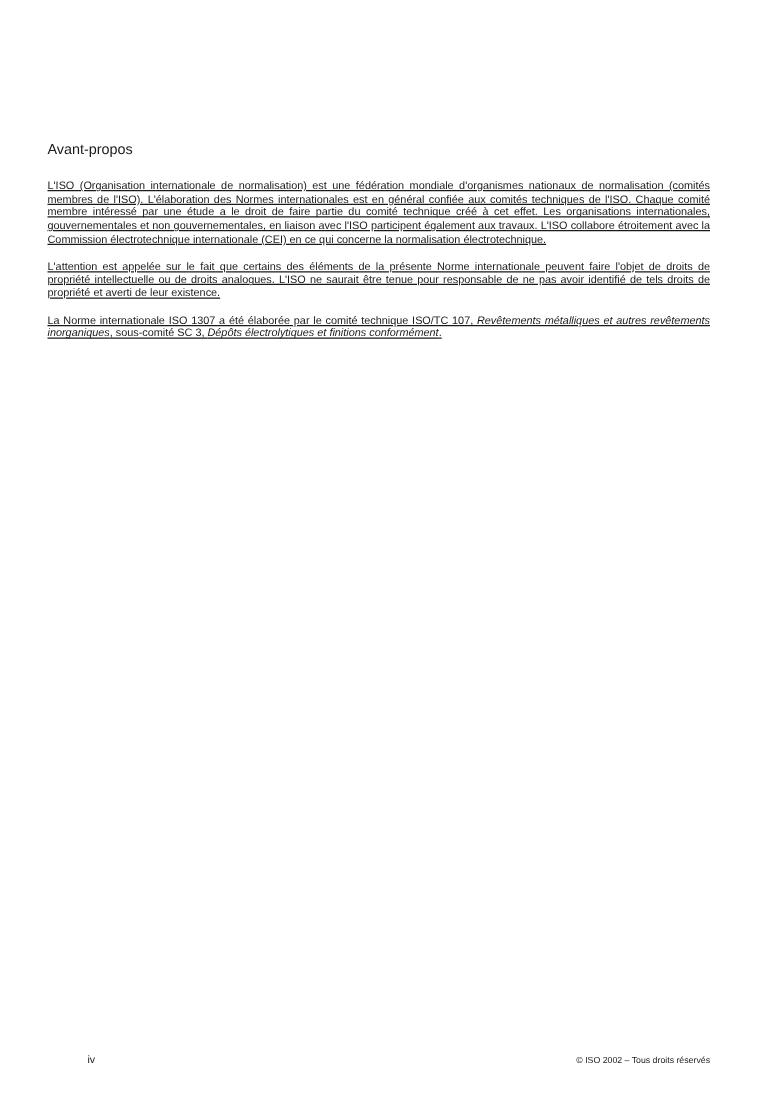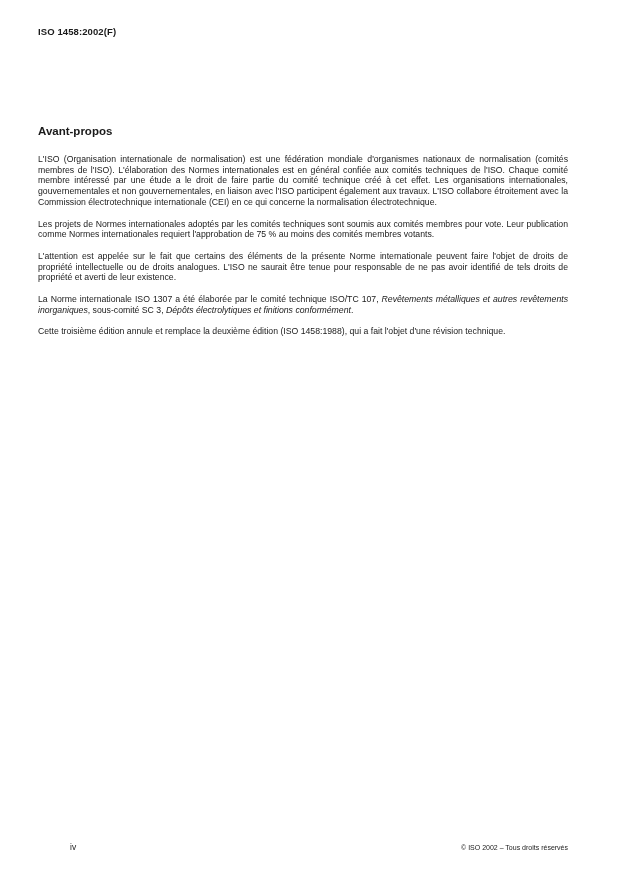--- a/index.html
+++ b/index.html
@@ -19,31 +19,32 @@
     overflow: hidden;
   }
   .doc-ref {
     font-size: 9.5px;
     font-weight: bold;
     letter-spacing: 0.1px;
     margin: 0;
   }
   .fw-title {
     font-size: 11.5px;
-    font-weight: bold;
+    font-weight: normal;
     margin: 88px 0 0 0;
   }
   .body-text {
     margin-top: 17px;
   }
   .body-text p {
     font-size: 8.7px;
     line-height: 10.7px;
     text-align: justify;
     margin: 0 0 11px 0;
+    text-decoration: underline;
   }
   .body-text p em {
     font-style: italic;
   }
   .footer {
     position: absolute;
     left: 38px;
     right: 51px;
     bottom: 24px;
     display: flex;
@@ -57,36 +58,33 @@
   .footer .copyright {
     font-size: 7px;
     color: #1a1a1a;
   }
 </style>
 </head>
 <body>
 
 <div class="page">
 
-  <p class="doc-ref">ISO 1458:2002(F)</p>
 
   <h1 class="fw-title">Avant-propos</h1>
 
   <div class="body-text">
 
     <p>L'ISO (Organisation internationale de normalisation) est une fédération mondiale d'organismes nationaux de normalisation (comités membres de l'ISO). L'élaboration des Normes internationales est en général confiée aux comités techniques de l'ISO. Chaque comité membre intéressé par une étude a le droit de faire partie du comité technique créé à cet effet. Les organisations internationales, gouvernementales et non gouvernementales, en liaison avec l'ISO participent également aux travaux. L'ISO collabore étroitement avec la Commission électrotechnique internationale (CEI) en ce qui concerne la normalisation électrotechnique.</p>
 
 
-    <p>Les projets de Normes internationales adoptés par les comités techniques sont soumis aux comités membres pour vote. Leur publication comme Normes internationales requiert l'approbation de 75 % au moins des comités membres votants.</p>
 
     <p>L'attention est appelée sur le fait que certains des éléments de la présente Norme internationale peuvent faire l'objet de droits de propriété intellectuelle ou de droits analogues. L'ISO ne saurait être tenue pour responsable de ne pas avoir identifié de tels droits de propriété et averti de leur existence.</p>
 
     <p><span>La Norme internationale ISO 1307 a été élaborée par le comité technique ISO/TC 107, </span><em>Revêtements métalliques et autres revêtements inorganiques</em><span>, sous-comité SC 3, </span><em>Dépôts électrolytiques et finitions conformément</em><span>.</span></p>
 
-    <p>Cette troisième édition annule et remplace la deuxième édition (ISO 1458:1988), qui a fait l'objet d'une révision technique.</p>
 
 
   </div>
 
   <div class="footer">
     <span class="page-num">iv</span>
     <span class="copyright">© ISO 2002 – Tous droits réservés</span>
   </div>
 
 </div>

